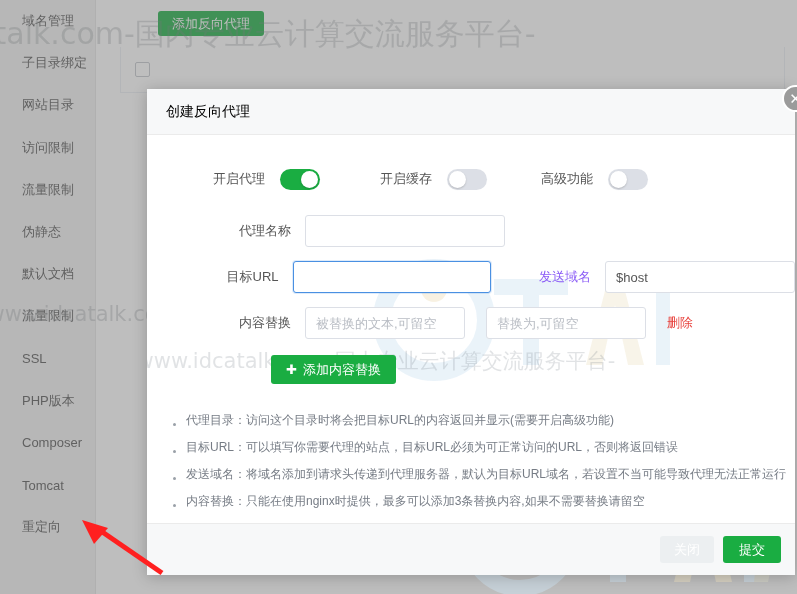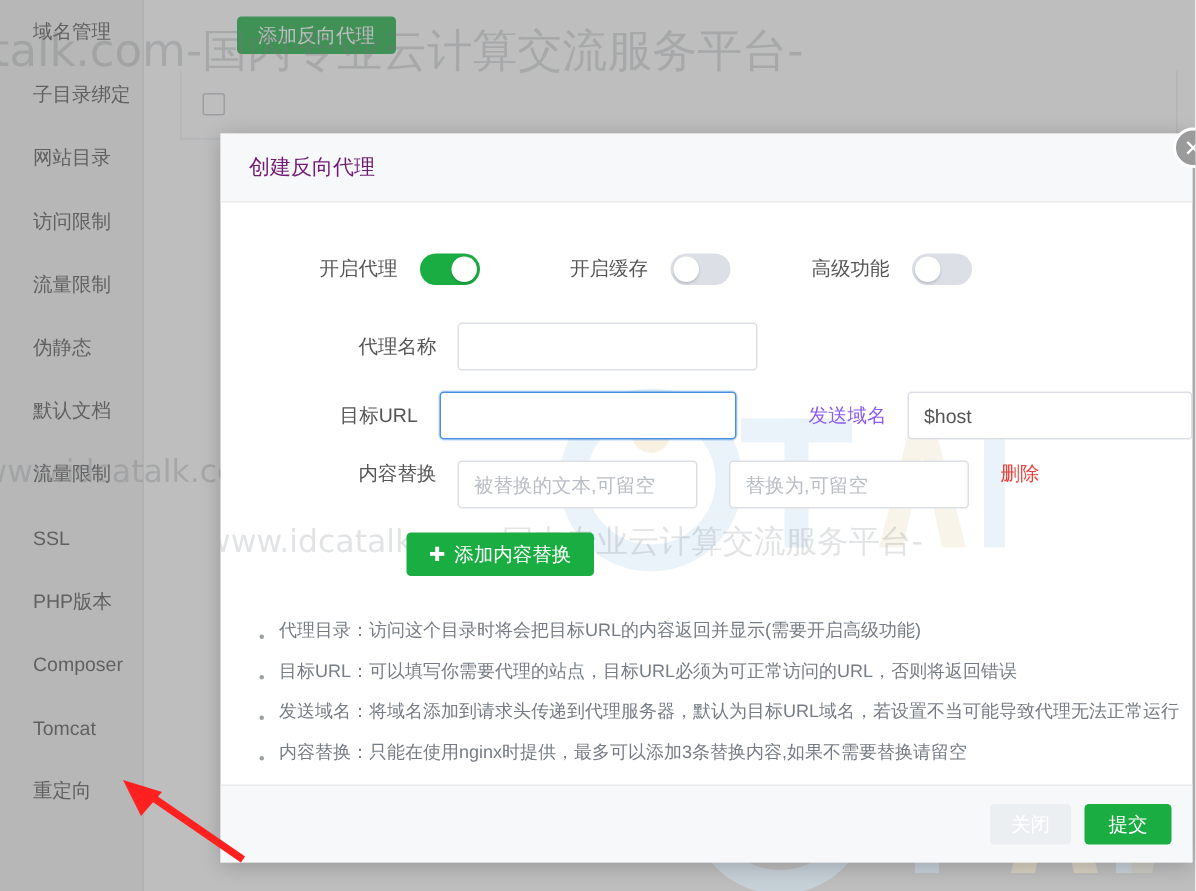--- a/index.html
+++ b/index.html
@@ -143,21 +143,21 @@
     display: flex; flex-direction: column;
     overflow: hidden;
   }
   .modal-head {
     height: 46px;
     background: #f7f8f9;
     border-bottom: 1px solid #ebebeb;
     display: flex; align-items: center;
     padding-left: 19px;
     font-size: 14px;
-    color: #701a75;
+    color: #000000;
     position: relative;
     z-index: 3;
   }
   .modal-body {
     flex: 1;
     position: relative;
     padding: 22px 0 0 0;
     overflow: hidden;
   }
   .modal-foot {
@@ -266,21 +266,21 @@
   }
   .inp::placeholder { color: #b9bdc4; }
   .inp.w-main { width: 200px; }
   .inp.focused {
     border: 1px solid #4a90e2;
     box-shadow: 0 0 0 1px rgba(74,144,226,0.18);
   }
   .inp.w-send { width: 190px; }
   .inp.w-rep { width: 160px; }
 
-  .row-replace { display: flex; align-items: flex-start; margin-top: 14px; }
+  .row-replace { display: flex; align-items: center; margin-top: 14px; }
   .rep-gap { width: 21px; }
   .del-link {
     margin-left: 21px;
     font-size: 13px;
     color: #e8413c;
     cursor: pointer;
     white-space: nowrap;
   }
 
   .row-addbtn { display: flex; margin-top: 16px; padding-left: 124px; }

